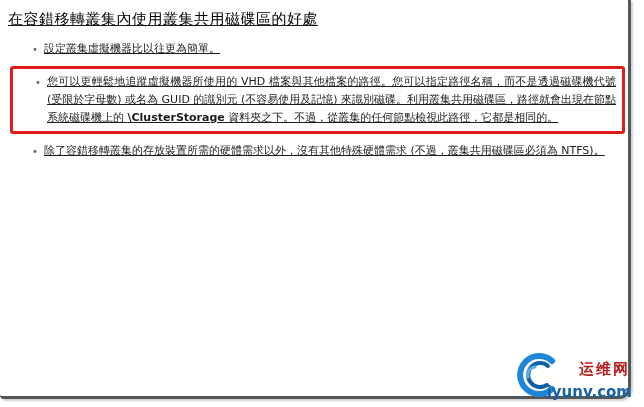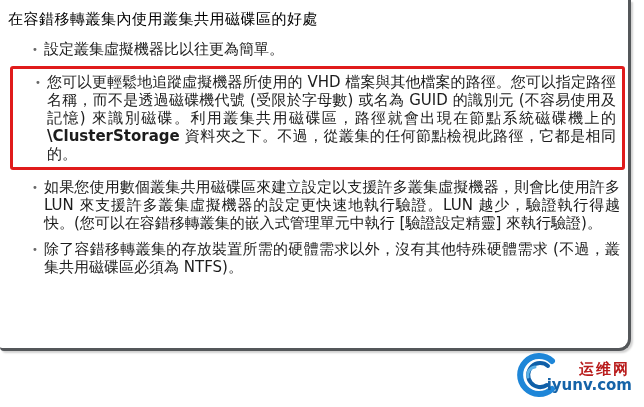--- a/index.html
+++ b/index.html
@@ -12,46 +12,47 @@
   *{box-sizing:border-box;margin:0;padding:0;}
   html,body{width:644px;height:407px;background:#fff;overflow:hidden;}
   body{
     font-family:"DejaVu Sans","Liberation Sans",sans-serif;
     color:var(--text);
     position:relative;
   }
   .page-frame{
     position:absolute;
     left:0;top:0;
-    width:631px;height:351px;
+    width:631px;height:399px;
     background:#fff;
     border-right:3px solid var(--frame-border);
     border-bottom:3px solid var(--frame-border);
     border-radius:0 0 12px 4px;
     box-shadow:2px 2px 2px rgba(0,0,0,.18);
     padding:10px 0 0 8px;
     overflow:hidden;
+    text-decoration:underline;
   }
   .page-title{
     font-size:15px;
     font-weight:400;
     letter-spacing:.5px;
     color:#000;
   }
   .intro-text{
     margin-top:16px;
     font-size:12.5px;
     line-height:18px;
   }
   .benefits-list{
     margin-top:11px;
   }
   .benefit-item{
     position:relative;
-    font-size:15px;
+    font-size:11px;
     line-height:18px;
     padding-left:36px;
     padding-right:8px;
     margin-bottom:8px;
     text-align:justify;
   }
   .benefit-item::before{
     content:"•";
     position:absolute;
     left:24px;
@@ -91,21 +92,21 @@
     top:9px;
     font-size:15px;
     letter-spacing:2px;
     color:#b91c1c;
     text-shadow:0 0 2px #fff,1px 1px 0 #fff,-1px -1px 0 #fff;
     font-weight:bold;
   }
   .watermark .site-url{
     position:absolute;
     right:0;
-    bottom:9px;
+    bottom:2px;
     font-size:15px;
     font-weight:bold;
     color:var(--url-blue);
   }
 </style>
 </head>
 <body>
 
 <div class="page-frame">
 
@@ -117,23 +118,20 @@
     <div class="benefit-item">
       <span>設定叢集虛擬機器比以往更為簡單。</span>
     </div>
 
 
 
     <div class="benefit-item highlight">
       <span>您可以更輕鬆地追蹤虛擬機器所使用的 VHD 檔案與其他檔案的路徑。您可以指定路徑名稱，而不是透過磁碟機代號 (受限於字母數) 或名為 GUID 的識別元 (不容易使用及記憶) 來識別磁碟。利用叢集共用磁碟區，路徑就會出現在節點系統磁碟機上的 </span><b>\ClusterStorage</b><span> 資料夾之下。不過，從叢集的任何節點檢視此路徑，它都是相同的。</span>
     </div>
 
-    <div class="benefit-item">
-      <span>如果您使用數個叢集共用磁碟區來建立設定以支援許多叢集虛擬機器，則會比使用許多 LUN 來支援許多叢集虛擬機器的設定更快速地執行驗證。LUN 越少，驗證執行得越快。(您可以在容錯移轉叢集的嵌入式管理單元中執行 [驗證設定精靈] 來執行驗證)。</span>
-    </div>
 
     <div class="benefit-item">
       <span>除了容錯移轉叢集的存放裝置所需的硬體需求以外，沒有其他特殊硬體需求 (不過，叢集共用磁碟區必須為 NTFS)。</span>
     </div>
 
   </div>
 </div>
 
 <div class="watermark">
   <svg class="swirl" width="46" height="46" viewBox="0 0 46 46" aria-hidden="true">

